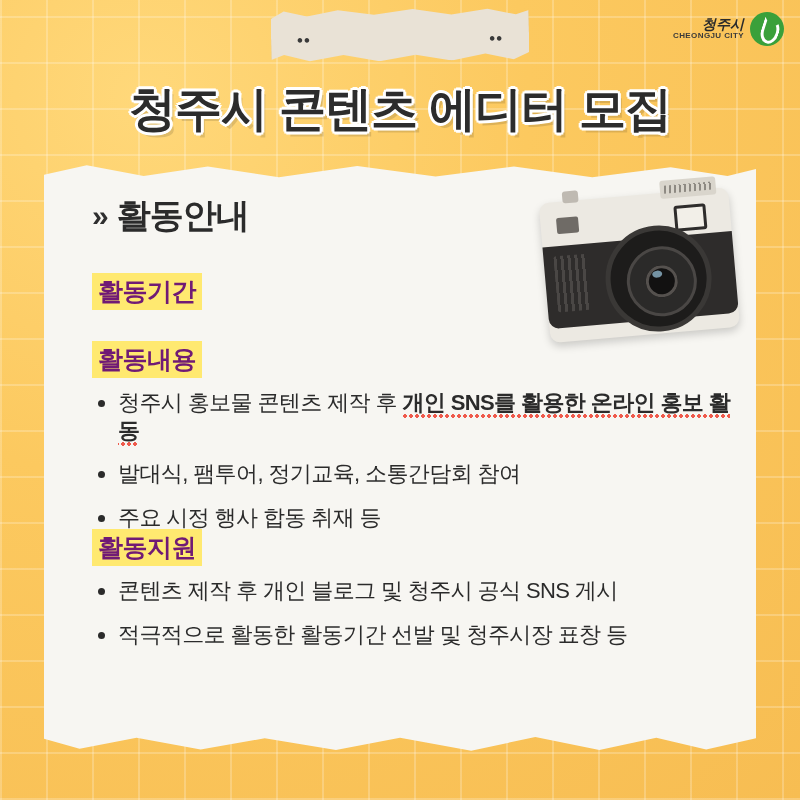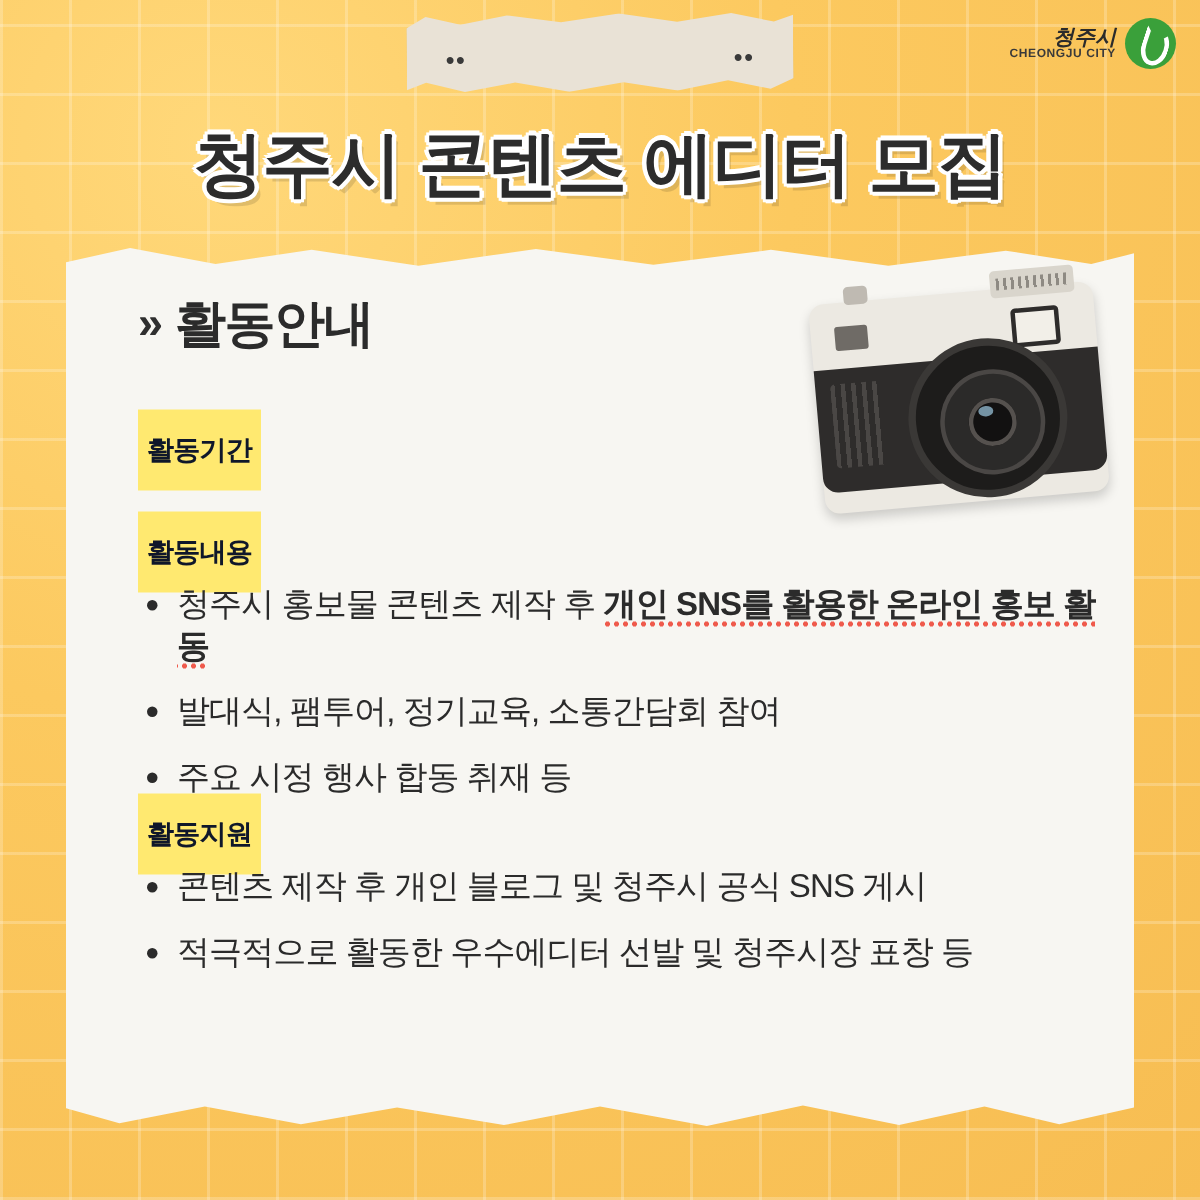--- a/index.html
+++ b/index.html
@@ -176,24 +176,24 @@
     bottom: 2px;
     height: 7px;
     background: #ffe24d;
     opacity: 0.0;
   }
 
   
   .hl {
     display: inline-block;
     background: #ffe970;
-    padding: 15px 6px;
-    font-size: 18px;
-    font-weight: bold;
-    color: #0f172a;
+    padding: 2px 6px;
+    font-size: 25px;
+    font-weight: bold;
+    color: #701a75;
     letter-spacing: -0.5px;
   }
 
   #period-row {
     position: absolute;
     left: 48px;
     top: 110px;
     display: flex;
     align-items: baseline;
     gap: 18px;
@@ -445,17 +445,17 @@
     <span class="hl" id="activity-label">활동내용</span>
     <ul class="bullets" id="activity-list">
         <li><span>청주시 홍보물 콘텐츠 제작 후 </span><span class="squiggle">개인 SNS를 활용한 온라인 홍보 활동</span></li>
         <li><span>발대식, 팸투어, 정기교육, 소통간담회 참여</span></li>
         <li><span>주요 시정 행사 합동 취재 등</span></li>
       </ul>
 
     <span class="hl" id="support-label">활동지원</span>
     <ul class="bullets" id="support-list">
         <li>콘텐츠 제작 후 개인 블로그 및 청주시 공식 SNS 게시</li>
-        <li>적극적으로 활동한 우수에디터 선발 및 청주시장 표창 등</li>
+        <li>적극적으로 활동한 활동기간 선발 및 청주시장 표창 등</li>
       </ul>
 
   </div>
 </div>
 
 </body></html>

